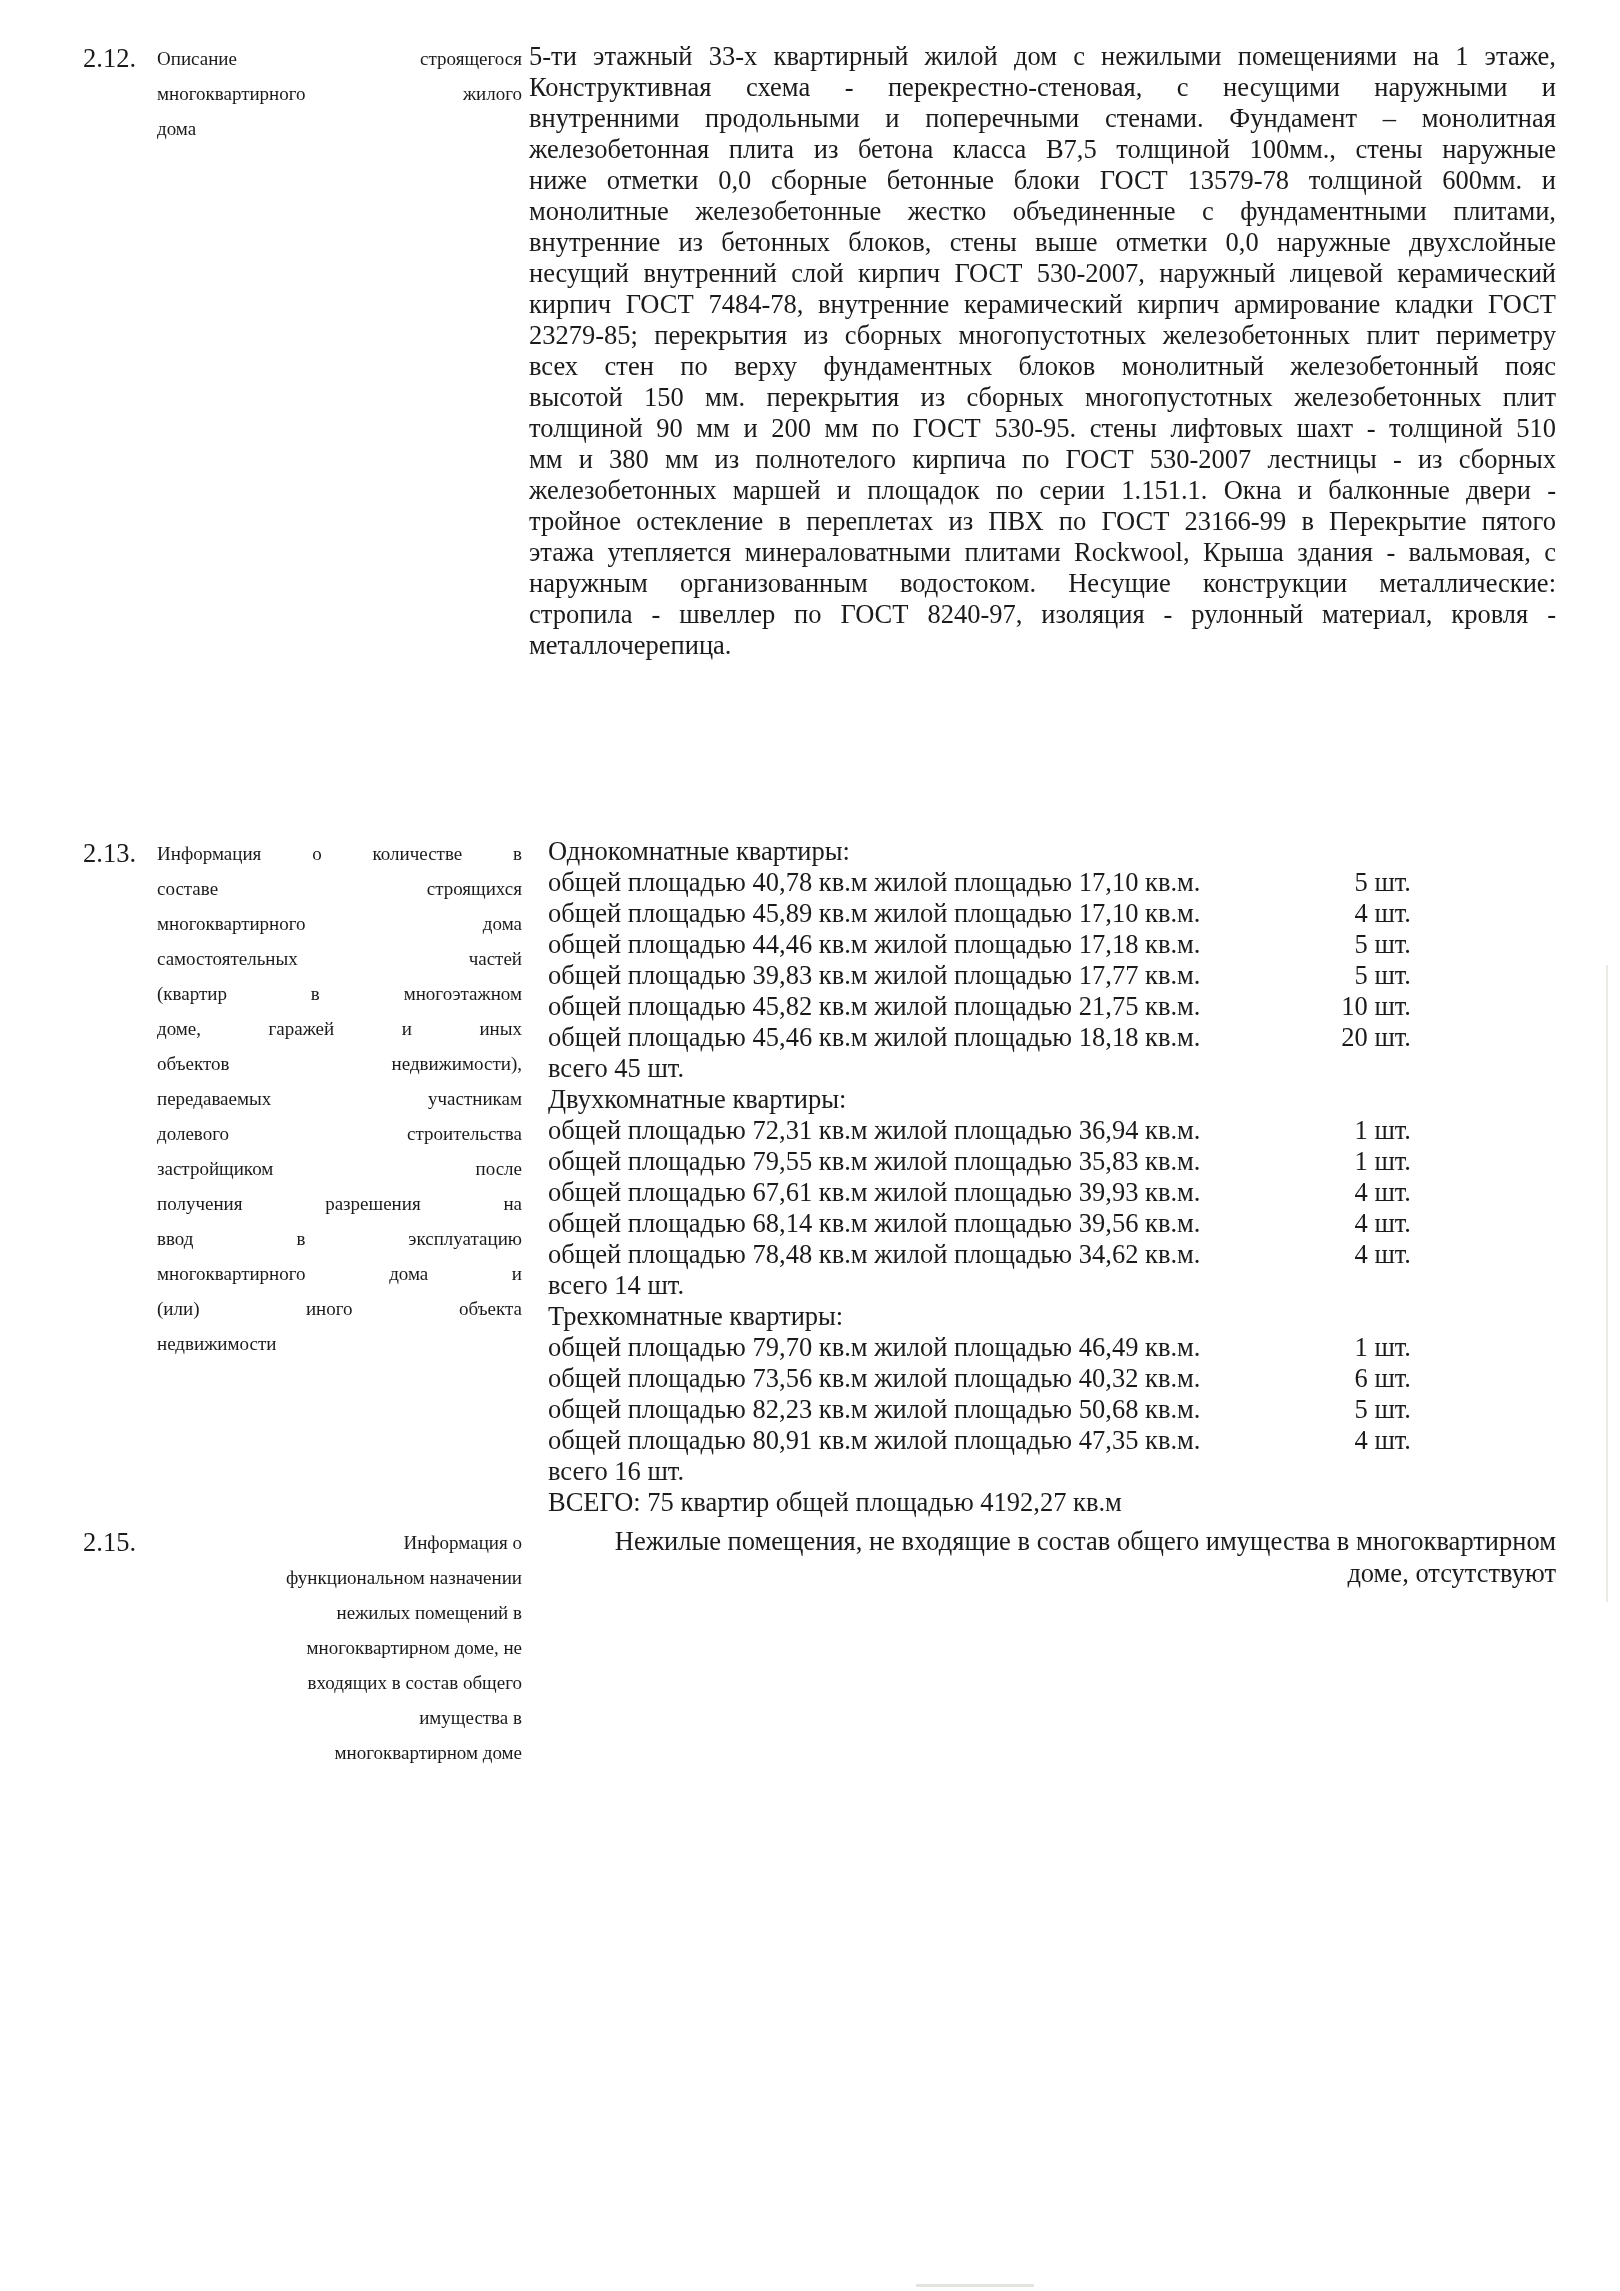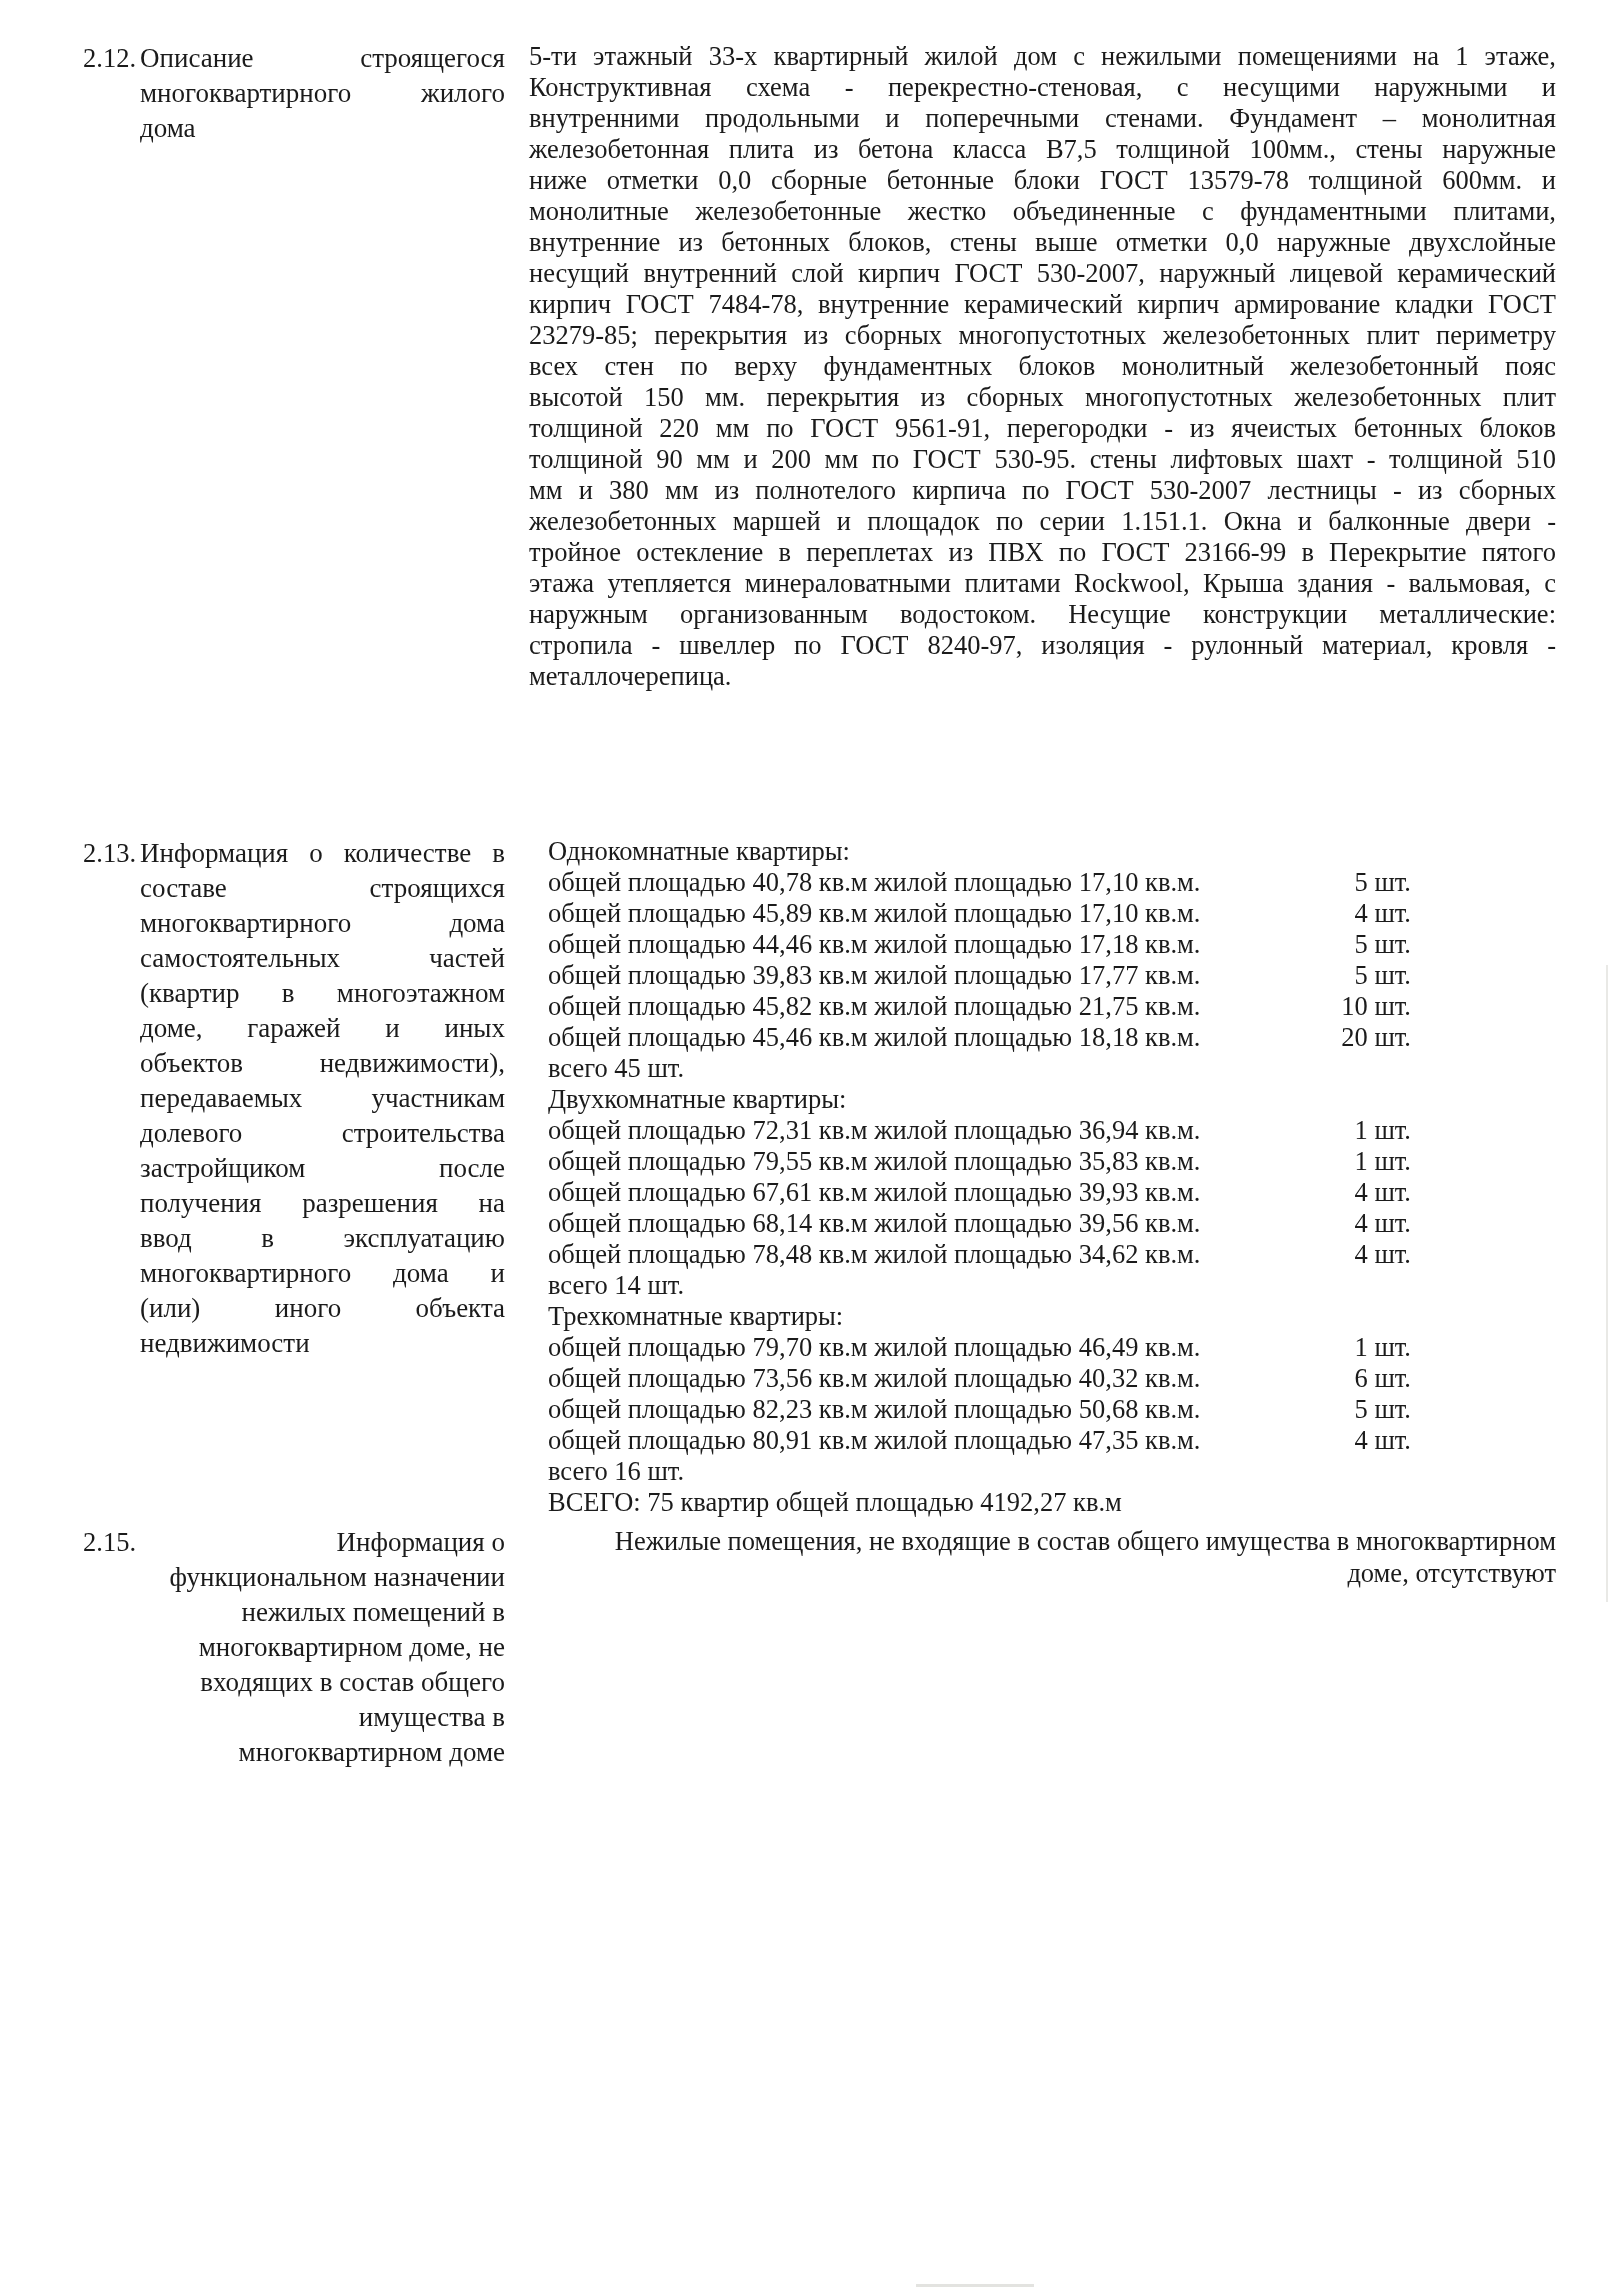--- a/index.html
+++ b/index.html
@@ -16,22 +16,22 @@
   .section { position: absolute; left: 0; width: 100%; }
   .sec-212 { top: 41px; }
   .sec-213 { top: 836px; }
   .sec-215 { top: 1525px; }
 
   .col-num {
     position: absolute; left: 83px; width: 71px;
     font-size: 26.5px; line-height: 35px;
   }
   .col-label {
-    position: absolute; left: 140px; width: 365px;
-    font-size: 27px;
+    position: absolute; left: 157px; width: 365px;
+    font-size: 19px;
   }
   .col-content {
     position: absolute; left: 529px; width: 1027px;
     font-size: 26.5px;
   }
 
   
   .lines-label > div { line-height: 35px; }
   .lines-content > div { line-height: 31px; }
   .just > div { text-align: justify; text-align-last: justify; }
@@ -74,21 +74,20 @@
         <div>внутренними продольными и поперечными стенами. Фундамент – монолитная</div>
         <div>железобетонная плита из бетона класса В7,5 толщиной 100мм., стены наружные</div>
         <div>ниже отметки 0,0 сборные бетонные блоки ГОСТ 13579-78 толщиной 600мм. и</div>
         <div>монолитные железобетонные жестко объединенные с фундаментными плитами,</div>
         <div>внутренние из бетонных блоков, стены выше отметки 0,0 наружные двухслойные</div>
         <div>несущий внутренний слой кирпич ГОСТ 530-2007, наружный лицевой керамический</div>
         <div>кирпич ГОСТ 7484-78, внутренние керамический кирпич армирование кладки ГОСТ</div>
         <div>23279-85; перекрытия из сборных многопустотных железобетонных плит периметру</div>
         <div>всех стен по верху фундаментных блоков монолитный железобетонный пояс</div>
         <div>высотой 150 мм. перекрытия из сборных многопустотных железобетонных плит</div>
-        <div>толщиной 220 мм по ГОСТ 9561-91, перегородки - из ячеистых бетонных блоков</div>
         <div>толщиной 90 мм и 200 мм по ГОСТ 530-95. стены лифтовых шахт - толщиной 510</div>
         <div>мм и 380 мм из полнотелого кирпича по ГОСТ 530-2007 лестницы - из сборных</div>
         <div>железобетонных маршей и площадок по серии 1.151.1. Окна и балконные двери -</div>
         <div>тройное остекление в переплетах из ПВХ по ГОСТ 23166-99 в Перекрытие пятого</div>
         <div>этажа утепляется минераловатными плитами Rockwool, Крыша здания - вальмовая, с</div>
         <div>наружным организованным водостоком. Несущие конструкции металлические:</div>
         <div>стропила - швеллер по ГОСТ 8240-97, изоляция - рулонный материал, кровля -</div>
         <div>металлочерепица.</div>
       </div>
   </section>

